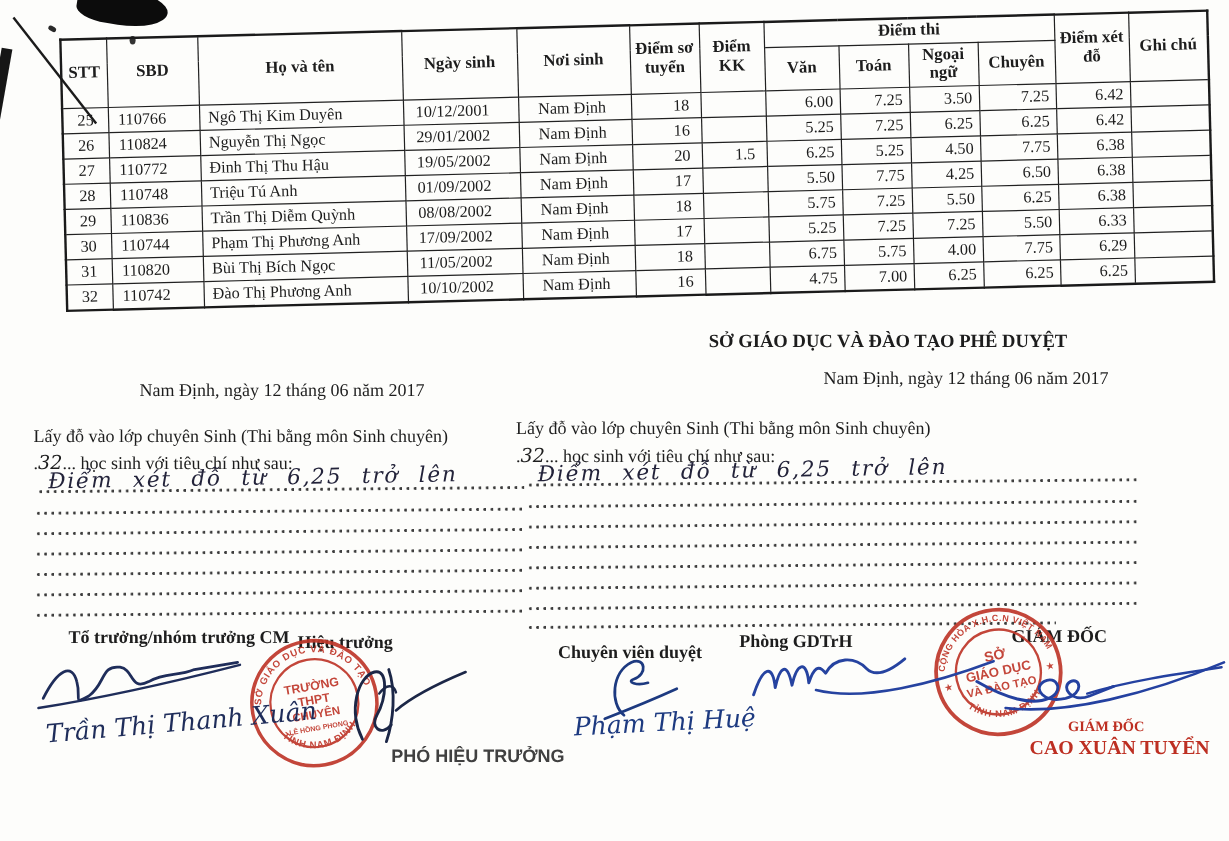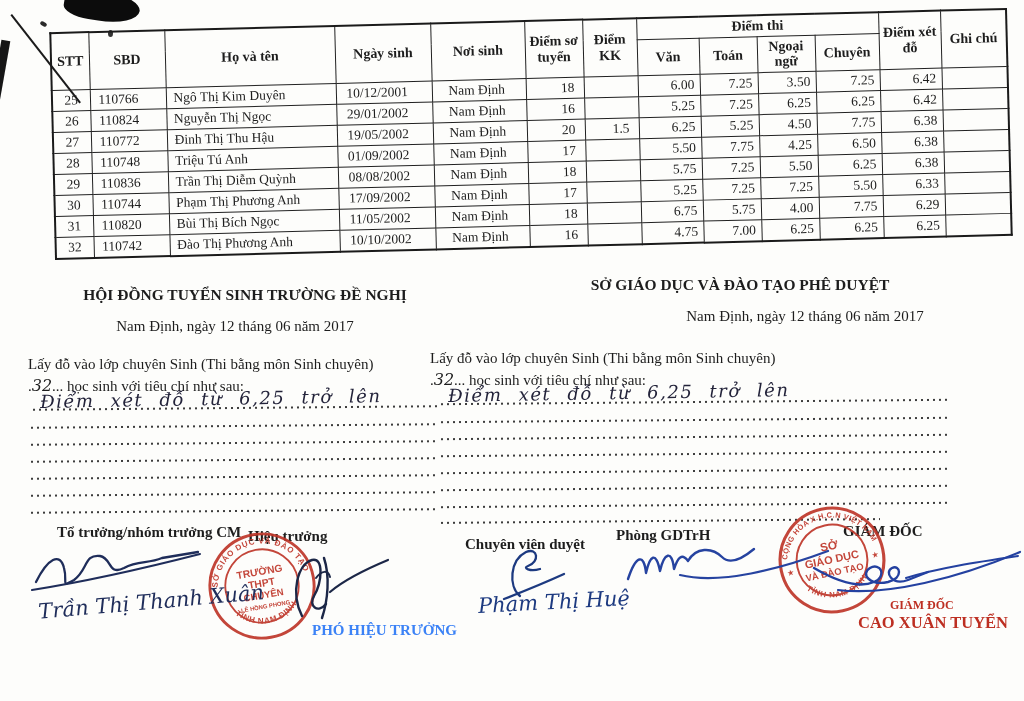--- a/index.html
+++ b/index.html
@@ -220,21 +220,20 @@
             <td class="col-t">7.00</td>
             <td class="col-nn">6.25</td>
             <td class="col-ch">6.25</td>
             <td class="col-xd">6.25</td>
             <td class="col-gc"></td>
           </tr>
         </tbody>
     </table>
   </div>
 
-  <div class="abs c b t155" style="left:55px; top:286px; width:380px;">HỘI ĐỒNG TUYỂN SINH TRƯỜNG ĐỀ NGHỊ</div>
   <div class="abs c t15" style="left:55px; top:318px; width:360px;">Nam Định, ngày 12 tháng 06 năm 2017</div>
   <div class="abs t15" style="left:28px; top:356px;">Lấy đỗ vào lớp chuyên Sinh (Thi bằng môn Sinh chuyên)</div>
   <div class="abs t15" style="left:28px; top:376px;"><span>.</span><span class="hw-num">32</span><span>... học sinh với tiêu chí như sau:</span></div>
 
   <div class="abs c b t155" style="left:545px; top:276px; width:390px;">SỞ GIÁO DỤC VÀ ĐÀO TẠO PHÊ DUYỆT</div>
   <div class="abs c t15" style="left:640px; top:308px; width:330px;">Nam Định, ngày 12 tháng 06 năm 2017</div>
   <div class="abs t15" style="left:430px; top:350px;">Lấy đỗ vào lớp chuyên Sinh (Thi bằng môn Sinh chuyên)</div>
   <div class="abs t15" style="left:430px; top:370px;"><span>.</span><span class="hw-num">32</span><span>... học sinh với tiêu chí như sau:</span></div>
 
   <div class="dotline" style="left:32px; top:406px; width:405px;"></div>
@@ -313,17 +312,17 @@
   </svg>
   <svg class="sigsvg" style="left:808px; top:538px;" width="215" height="65" viewBox="0 0 215 65">
     <path d="M6 30 C 30 44 52 50 66 44 C 80 38 72 24 62 30 C 52 36 62 48 80 44 C 96 40 92 26 84 30 C 76 34 84 48 100 42 L 120 34" stroke="#2441a0" stroke-width="2.4"></path>
     <path d="M30 52 C 80 58 150 40 212 14" stroke="#2441a0" stroke-width="2.2"></path>
     <path d="M98 40 C 130 30 170 24 210 18" stroke="#2441a0" stroke-width="2"></path>
   </svg>
 
   <div class="sig-name" style="left:38px; top:590px; transform:rotate(-5deg);">Trần Thị Thanh Xuân</div>
   <div class="sig-name" style="left:478px; top:590px; transform:rotate(-3deg); color:#1d3a80;">Phạm Thị Huệ</div>
 
-  <div class="abs b" style="left:312px; top:622px; font-size:15px; color:#3b82f6; font-family:Liberation Serif, serif;">PHÓ HIỆU TRƯỞNG</div>
+  <div class="abs b" style="left:326px; top:622px; font-size:15px; color:#404040; font-family:Liberation Sans, sans-serif;">PHÓ HIỆU TRƯỞNG</div>
   <div class="abs b red" style="left:890px; top:598px; font-size:12px;">GIÁM ĐỐC</div>
   <div class="abs b red" style="left:858px; top:613px; font-size:16.5px;">CAO XUÂN TUYỂN</div>
 
 </div>
 
 </body></html>

